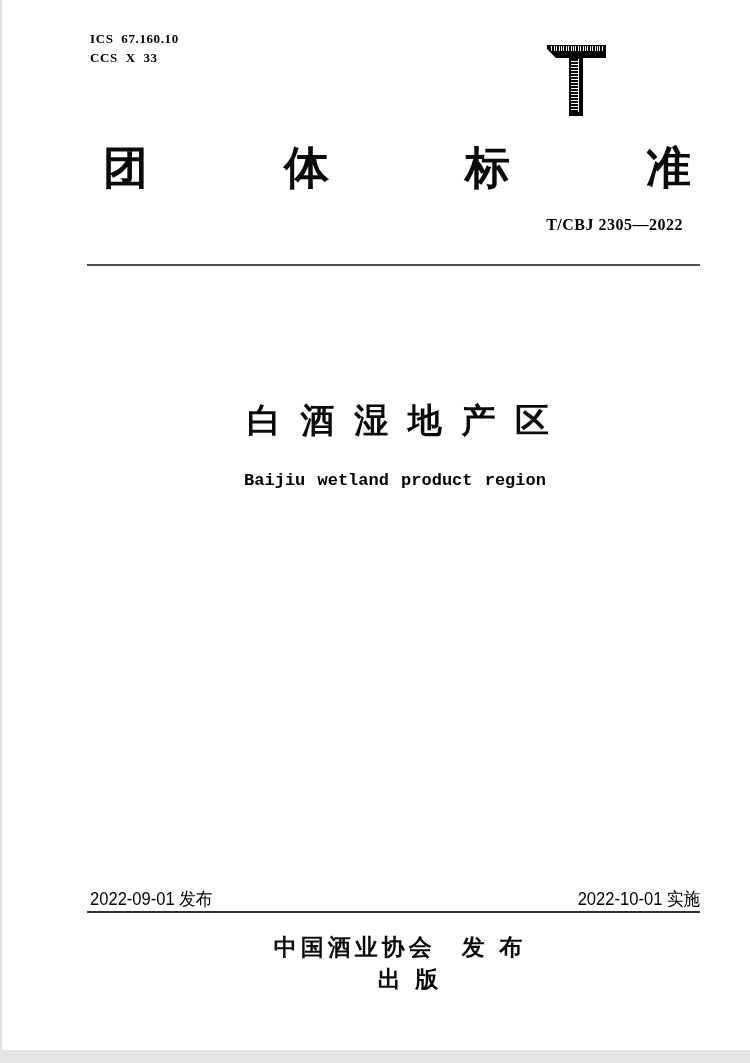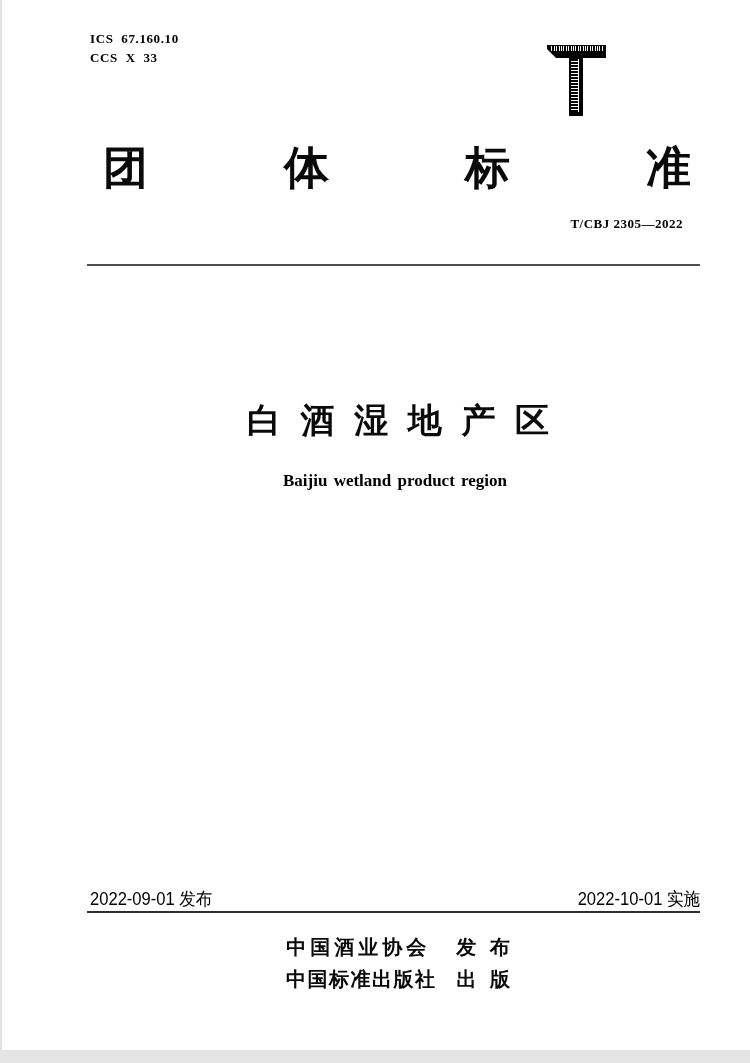--- a/index.html
+++ b/index.html
@@ -44,53 +44,53 @@
   }
 
   .category-row{
     position:absolute;left:103px;top:144px;width:588px;
     display:flex;justify-content:space-between;
     font-size:45px;line-height:48px;font-weight:bold;color:#0a0a0a;
   }
 
   .standard-no{
     position:absolute;top:216px;right:67px;
-    font-family:"Liberation Serif", serif;font-weight:bold;font-size:13px;
+    font-family:"Liberation Serif", serif;font-weight:bold;font-size:16px;
     letter-spacing:0.5px;white-space:nowrap;
   }
 
   .rule-top{position:absolute;left:87px;top:264px;width:613px;height:2px;background:#4d4d4d;}
 
   .main-title-row{
     position:absolute;left:247px;top:400px;width:302px;
     display:flex;justify-content:space-between;
     font-size:34px;line-height:40px;font-weight:bold;color:#0a0a0a;
   }
 
   .title-en{
     position:absolute;left:395px;top:471px;transform:translateX(-50%);
-    font-family:Liberation Serif, serif;font-weight:bold;font-size:17px;
+    font-family:Liberation Mono, monospace;font-weight:bold;font-size:17px;
     white-space:nowrap;word-spacing:2px;
   }
 
   .date-left{
     position:absolute;left:90px;top:890px;font-size:18px;line-height:18px;
     white-space:nowrap;transform:scaleX(0.92);transform-origin:left center;
   }
   .date-right{
     position:absolute;right:50px;top:890px;font-size:18px;line-height:18px;
     white-space:nowrap;transform:scaleX(0.92);transform-origin:right center;
   }
 
   .rule-bottom{position:absolute;left:87px;top:911px;width:613px;height:2px;background:#2e2e2e;}
 
   .pub-line{
     position:absolute;left:398px;transform:translateX(-50%);
     display:flex;align-items:baseline;white-space:nowrap;
-    font-size:20px;line-height:22px;font-weight:bold;color:#0a0a0a;text-align:center;
+    font-size:23px;line-height:22px;font-weight:bold;color:#0a0a0a;text-align:center;
   }
   .pub-line-1{top:936px;}
   .pub-line-2{top:968px;}
   .pub-line-1 .org{letter-spacing:4px;}
   .pub-line-2 .org{letter-spacing:1.5px;}
   .pub-line-1 .gap{width:26px;}
   .pub-line-2 .gap{width:20px;}
   .pub-line .action{word-spacing:8px;}
 </style>
 </head>
@@ -139,16 +139,15 @@
 
 <div class="rule-bottom"></div>
 
 <div class="pub-line pub-line-1">
   <span class="org">中国酒业协会</span>
   <span class="gap"></span>
   <span class="action">发 布</span>
 </div>
 
 <div class="pub-line pub-line-2">
-  <span class="org">中国标准出版社</span>
   <span class="gap"></span>
   <span class="action">出 版</span>
 </div>
 
 </body></html>

